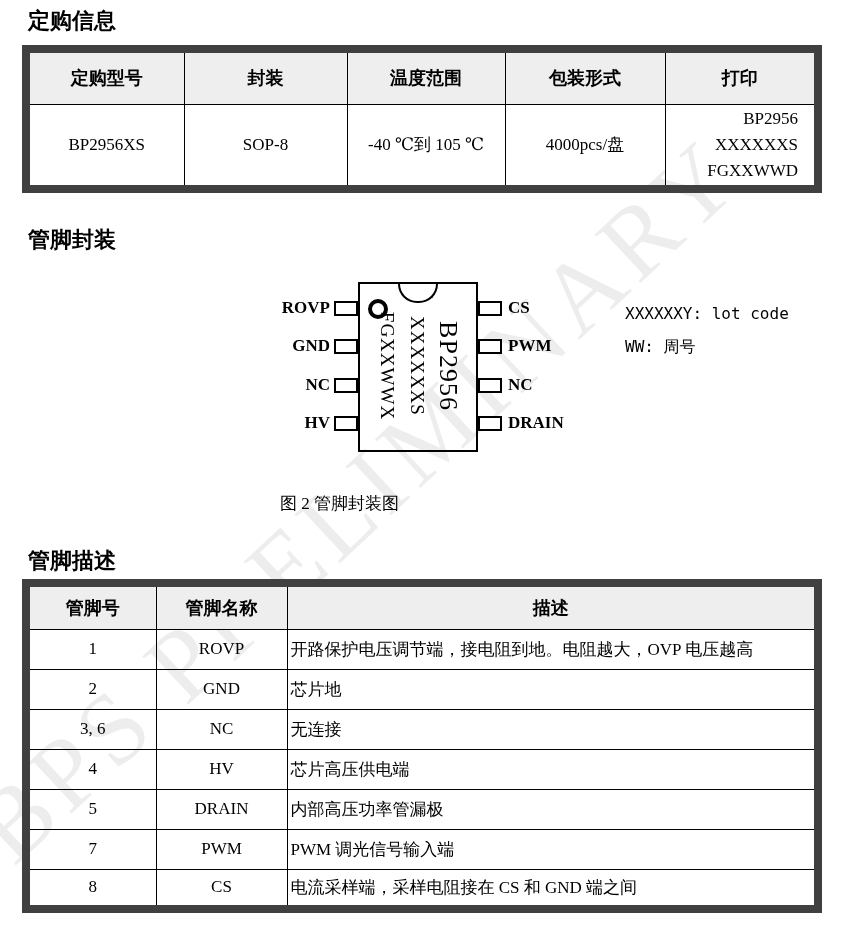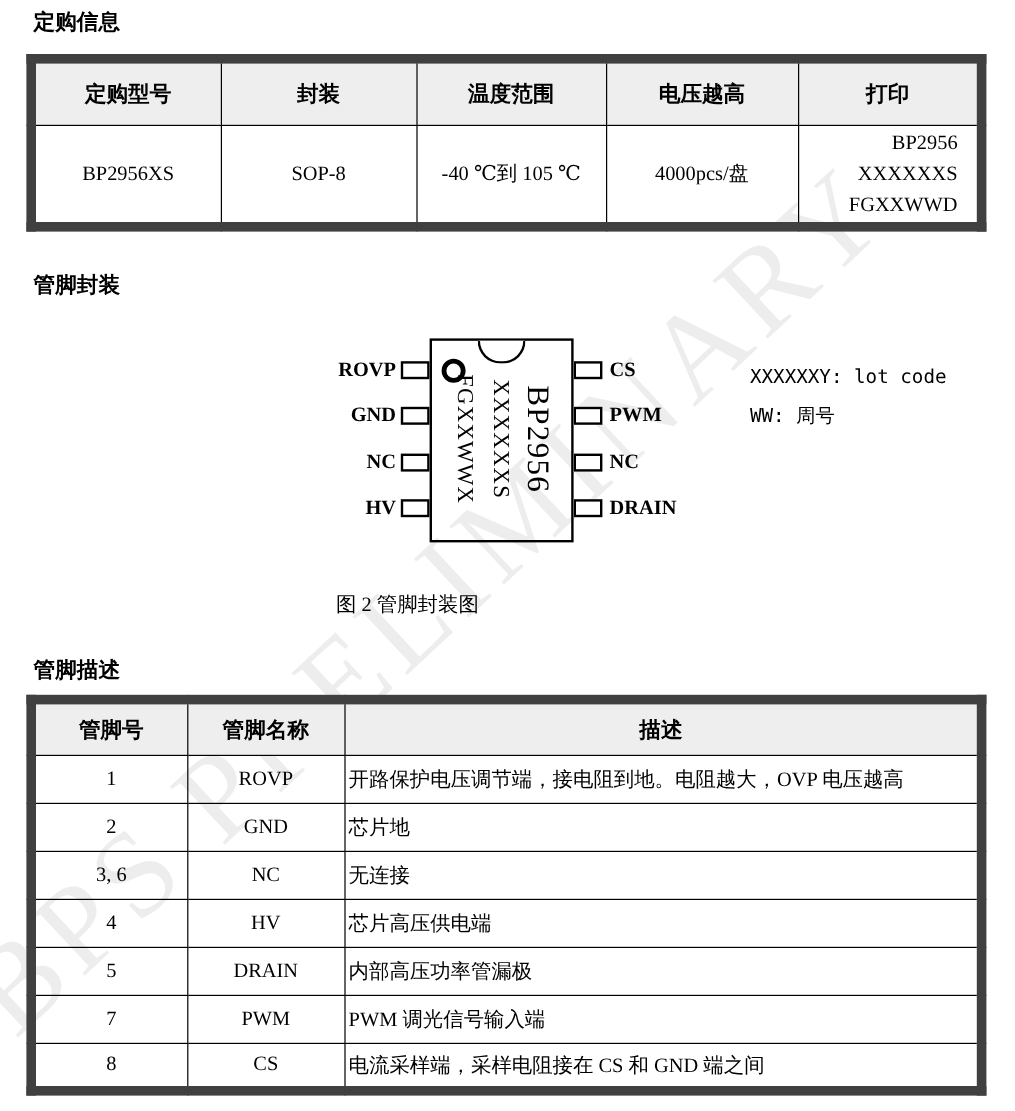--- a/index.html
+++ b/index.html
@@ -13,21 +13,21 @@
     transform:rotate(-43deg);transform-origin:left bottom;
     font-family:"Liberation Serif","DejaVu Serif",serif;
     font-size:102px;letter-spacing:7px;white-space:nowrap;
     color:rgba(0,0,0,0.07);z-index:0;user-select:none;
   }
   .content{position:relative;z-index:1;}
   
   .sec-heading{
     position:absolute;left:28px;margin:0;
     font-family:Liberation Sans, sans-serif;
-    font-size:18px;font-weight:bold;color:#000;
+    font-size:22px;font-weight:bold;color:#000;
   }
   #h-order{top:6px;}
   #h-pkg{top:225px;}
   #h-desc{top:546px;}
   
   table.tbl{
     position:absolute;border-collapse:collapse;table-layout:fixed;
     background:transparent;
   }
   table.tbl th,table.tbl td{border:1px solid #000;}
@@ -113,21 +113,21 @@
           <col style="width:163px">
           <col style="width:158px">
           <col style="width:160px">
           <col style="width:153px">
       </colgroup>
       <thead>
         <tr>
           <th>定购型号</th>
           <th>封装</th>
           <th>温度范围</th>
-          <th>电压越高</th>
+          <th>包装形式</th>
           <th>打印</th>
         </tr>
       </thead>
       <tbody>
         <tr>
           <td>BP2956XS</td>
           <td>SOP-8</td>
           <td>-40 ℃到 105 ℃</td>
           <td>4000pcs/盘</td>
           <td class="marking-cell">

